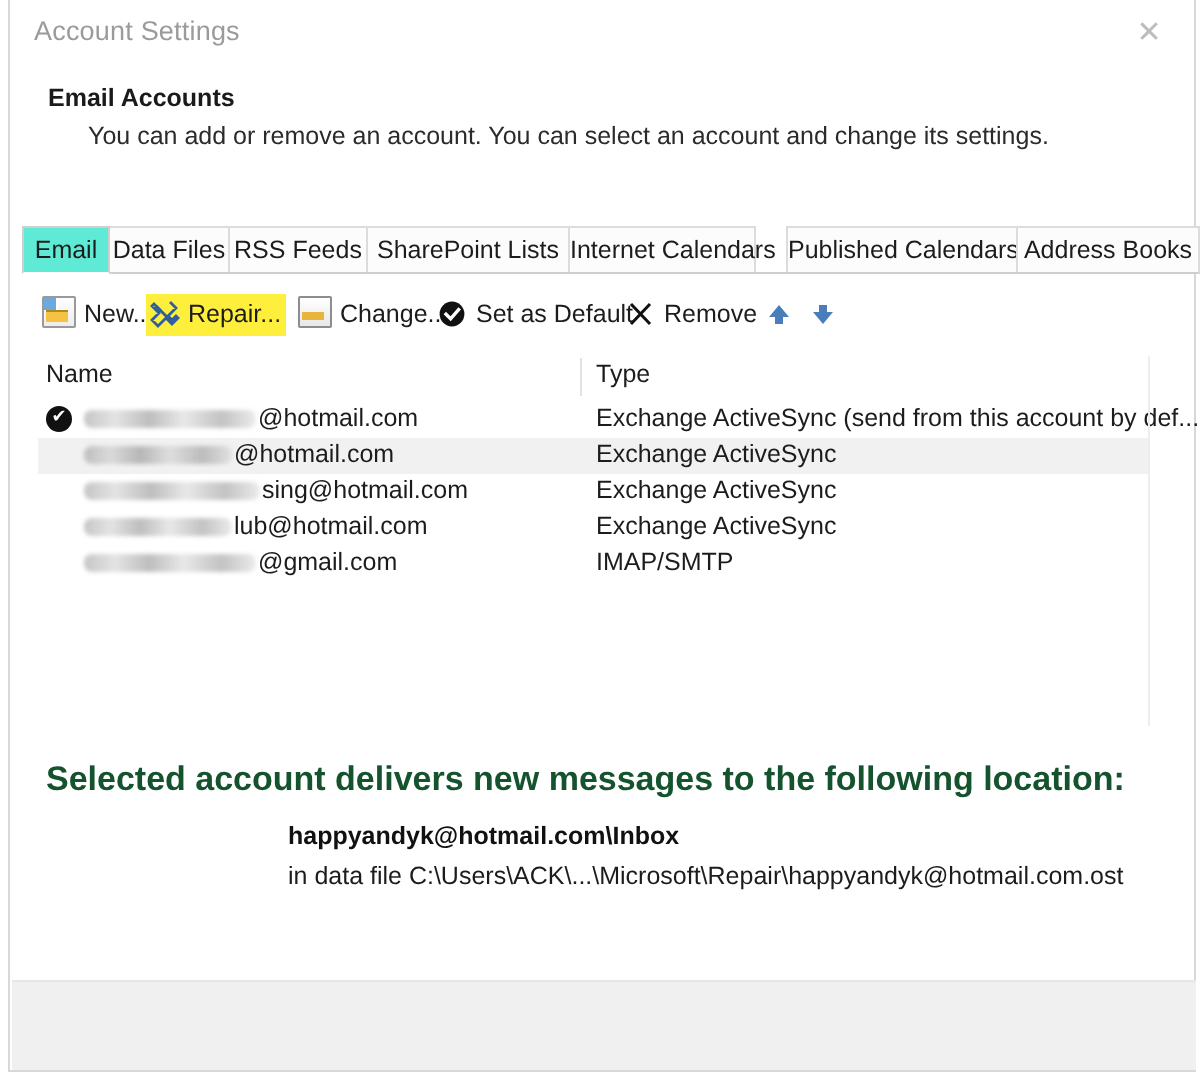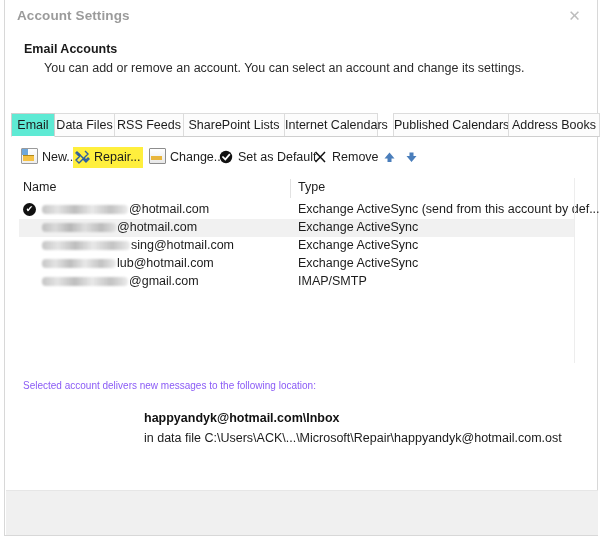--- a/index.html
+++ b/index.html
@@ -37,21 +37,20 @@
     background: #ffffff;
   }
   #title-text {
     position: absolute;
     left: 12px;
     top: 8px;
     font-size: 13.5px;
     color: #9b9b9b;
     letter-spacing: .1px;
     white-space: nowrap;
-    font-weight: bold;
   }
   #close-x {
     position: absolute;
     right: 0px;
     top: 0px;
     width: 45px;
     height: 32px;
     color: #bdbdbd;
     font-size: 15px;
     line-height: 32px;
@@ -273,23 +272,24 @@
     line-height: 13px;
     text-align: center;
     font-family: "DejaVu Sans", sans-serif;
   }
 
   
   #deliv-label {
     position: absolute;
     left: 18px;
     top: 380px;
-    font-size: 10px;
-    color: #8b5cf6;
-    white-space: nowrap;
+    font-size: 17px;
+    color: #14532d;
+    white-space: nowrap;
+    font-weight: bold;
   }
   #deliv-loc {
     position: absolute;
     left: 139px;
     top: 411px;
     font-size: 12.5px;
     font-weight: bold;
     color: #111111;
     white-space: nowrap;
   }

